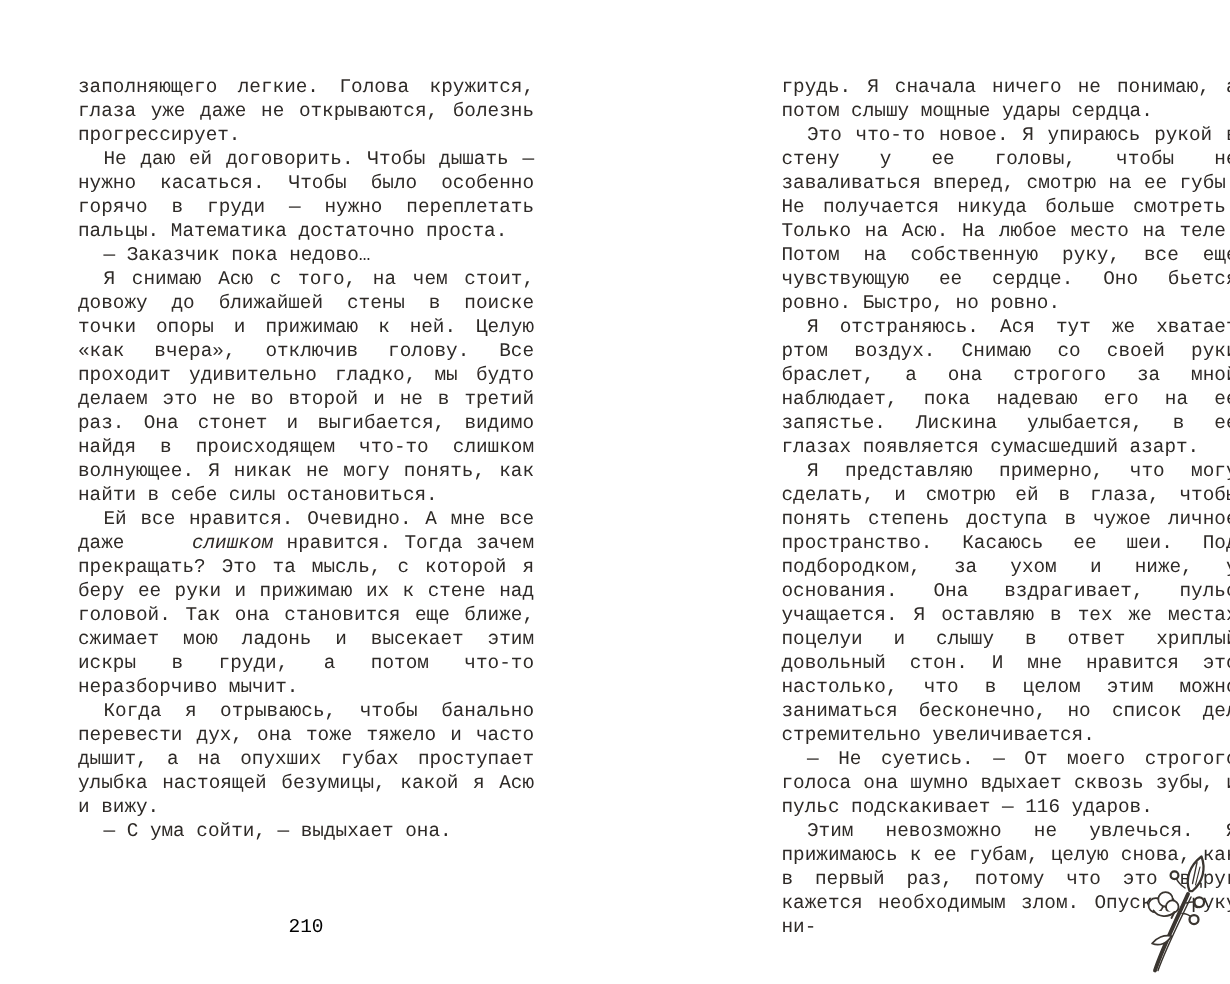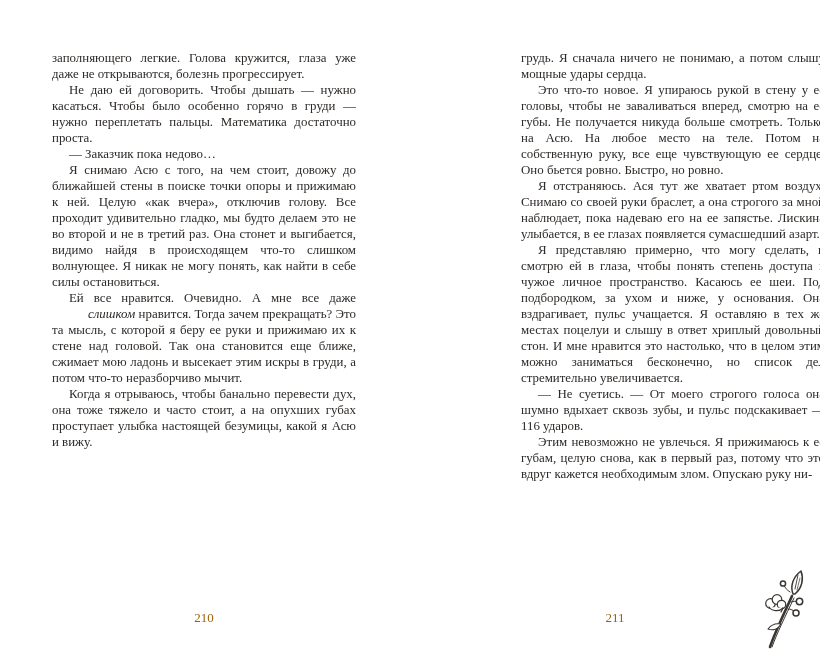--- a/index.html
+++ b/index.html
@@ -6,21 +6,21 @@
     margin: 0;
     padding: 0;
     background: #ffffff;
   }
   .spread {
     position: relative;
     width: 820px;
     height: 656px;
     background: #ffffff;
     overflow: hidden;
-    font-family: Liberation Serif, serif;
+    font-family: Liberation Mono, monospace;
     color: #2e2a27;
   }
   .text-col {
     position: absolute;
     top: 50px;
     width: 304px;
     font-size: 12.9px;
     line-height: 16px;
     text-align: justify;
   }
@@ -32,21 +32,21 @@
   }
   .text-col p.indent { text-indent: 17px; }
   .text-col em { font-style: italic; margin-left: 36px; }
   .page-number {
     position: absolute;
     top: 610px;
     width: 304px;
     text-align: center;
     font-size: 13px;
     line-height: 16px;
-    color: #a16207;
+    color: #000000;
   }
   .page-number.left  { left: 52px; }
   .page-number.right { left: 463px; }
   .flower {
     position: absolute;
     left: 757px;
     top: 568px;
     width: 60px;
     height: 86px;
   }
@@ -55,35 +55,35 @@
 <body>
 
 <div class="spread">
 
   <div class="text-col left">
       <p class=""><span>заполняющего легкие. Голова кружится, глаза уже даже не открываются, болезнь прогрессирует.</span></p>
       <p class="indent"><span>Не даю ей договорить. Чтобы дышать — нужно касаться. Чтобы было особенно горячо в груди — нужно переплетать пальцы. Математика достаточно проста.</span></p>
       <p class="indent"><span>— Заказчик пока недово…</span></p>
       <p class="indent"><span>Я снимаю Асю с того, на чем стоит, довожу до ближайшей стены в поиске точки опоры и прижимаю к ней. Целую «как вчера», отключив голову. Все проходит удивительно гладко, мы будто делаем это не во второй и не в третий раз. Она стонет и выгибается, видимо найдя в происходящем что-то слишком волнующее. Я никак не могу понять, как найти в себе силы остановиться.</span></p>
       <p class="indent"><span>Ей все нравится. Очевидно. А мне все даже </span><em>слишком</em><span> нравится. Тогда зачем прекращать? Это та мысль, с которой я беру ее руки и прижимаю их к стене над головой. Так она становится еще ближе, сжимает мою ладонь и высекает этим искры в груди, а потом что-то неразборчиво мычит.</span></p>
-      <p class="indent"><span>Когда я отрываюсь, чтобы банально перевести дух, она тоже тяжело и часто стоит, а на опухших губах проступает улыбка настоящей безумицы, какой я Асю и вижу.</span></p>
+      <p class="indent"><span>Когда я отрываюсь, чтобы банально перевести дух, она тоже тяжело и часто дышит, а на опухших губах проступает улыбка настоящей безумицы, какой я Асю и вижу.</span></p>
+      <p class="indent"><span>— С ума сойти, — выдыхает она.</span></p>
     </div>
 
   <div class="text-col right">
       <p class=""><span>грудь. Я сначала ничего не понимаю, а потом слышу мощные удары сердца.</span></p>
       <p class="indent"><span>Это что-то новое. Я упираюсь рукой в стену у ее головы, чтобы не заваливаться вперед, смотрю на ее губы. Не получается никуда больше смотреть. Только на Асю. На любое место на теле. Потом на собственную руку, все еще чувствующую ее сердце. Оно бьется ровно. Быстро, но ровно.</span></p>
       <p class="indent"><span>Я отстраняюсь. Ася тут же хватает ртом воздух. Снимаю со своей руки браслет, а она строгого за мной наблюдает, пока надеваю его на ее запястье. Лискина улыбается, в ее глазах появляется сумасшедший азарт.</span></p>
       <p class="indent"><span>Я представляю примерно, что могу сделать, и смотрю ей в глаза, чтобы понять степень доступа в чужое личное пространство. Касаюсь ее шеи. Под подбородком, за ухом и ниже, у основания. Она вздрагивает, пульс учащается. Я оставляю в тех же местах поцелуи и слышу в ответ хриплый довольный стон. И мне нравится это настолько, что в целом этим можно заниматься бесконечно, но список дел стремительно увеличивается.</span></p>
       <p class="indent"><span>— Не суетись. — От моего строгого голоса она шумно вдыхает сквозь зубы, и пульс подскакивает — 116 ударов.</span></p>
       <p class="indent"><span>Этим невозможно не увлечься. Я прижимаюсь к ее губам, целую снова, как в первый раз, потому что это вдруг кажется необходимым злом. Опускаю руку ни-</span></p>
     </div>
 
   <div class="page-number left">210</div>
 
-  <div class="page-number right">211</div>
 
   <div class="flower">
     <svg viewBox="0 0 60 86" width="60" height="86" xmlns="http://www.w3.org/2000/svg">
       <g fill="none" stroke="#3a3530" stroke-width="1.5" stroke-linecap="round" stroke-linejoin="round">
 
         <path d="M13,79 C 18,64 26,48 35,28" stroke-width="2.6"></path>
         <path d="M15,79 C 20,65 28,49 37,30" stroke-width="1"></path>
 
         <path d="M36,26 C 33,18 36,9 44,3 C 47,11 45,20 38,26 Z" fill="#ffffff"></path>
         <path d="M41,7 L38,21" stroke-width="0.9"></path>

